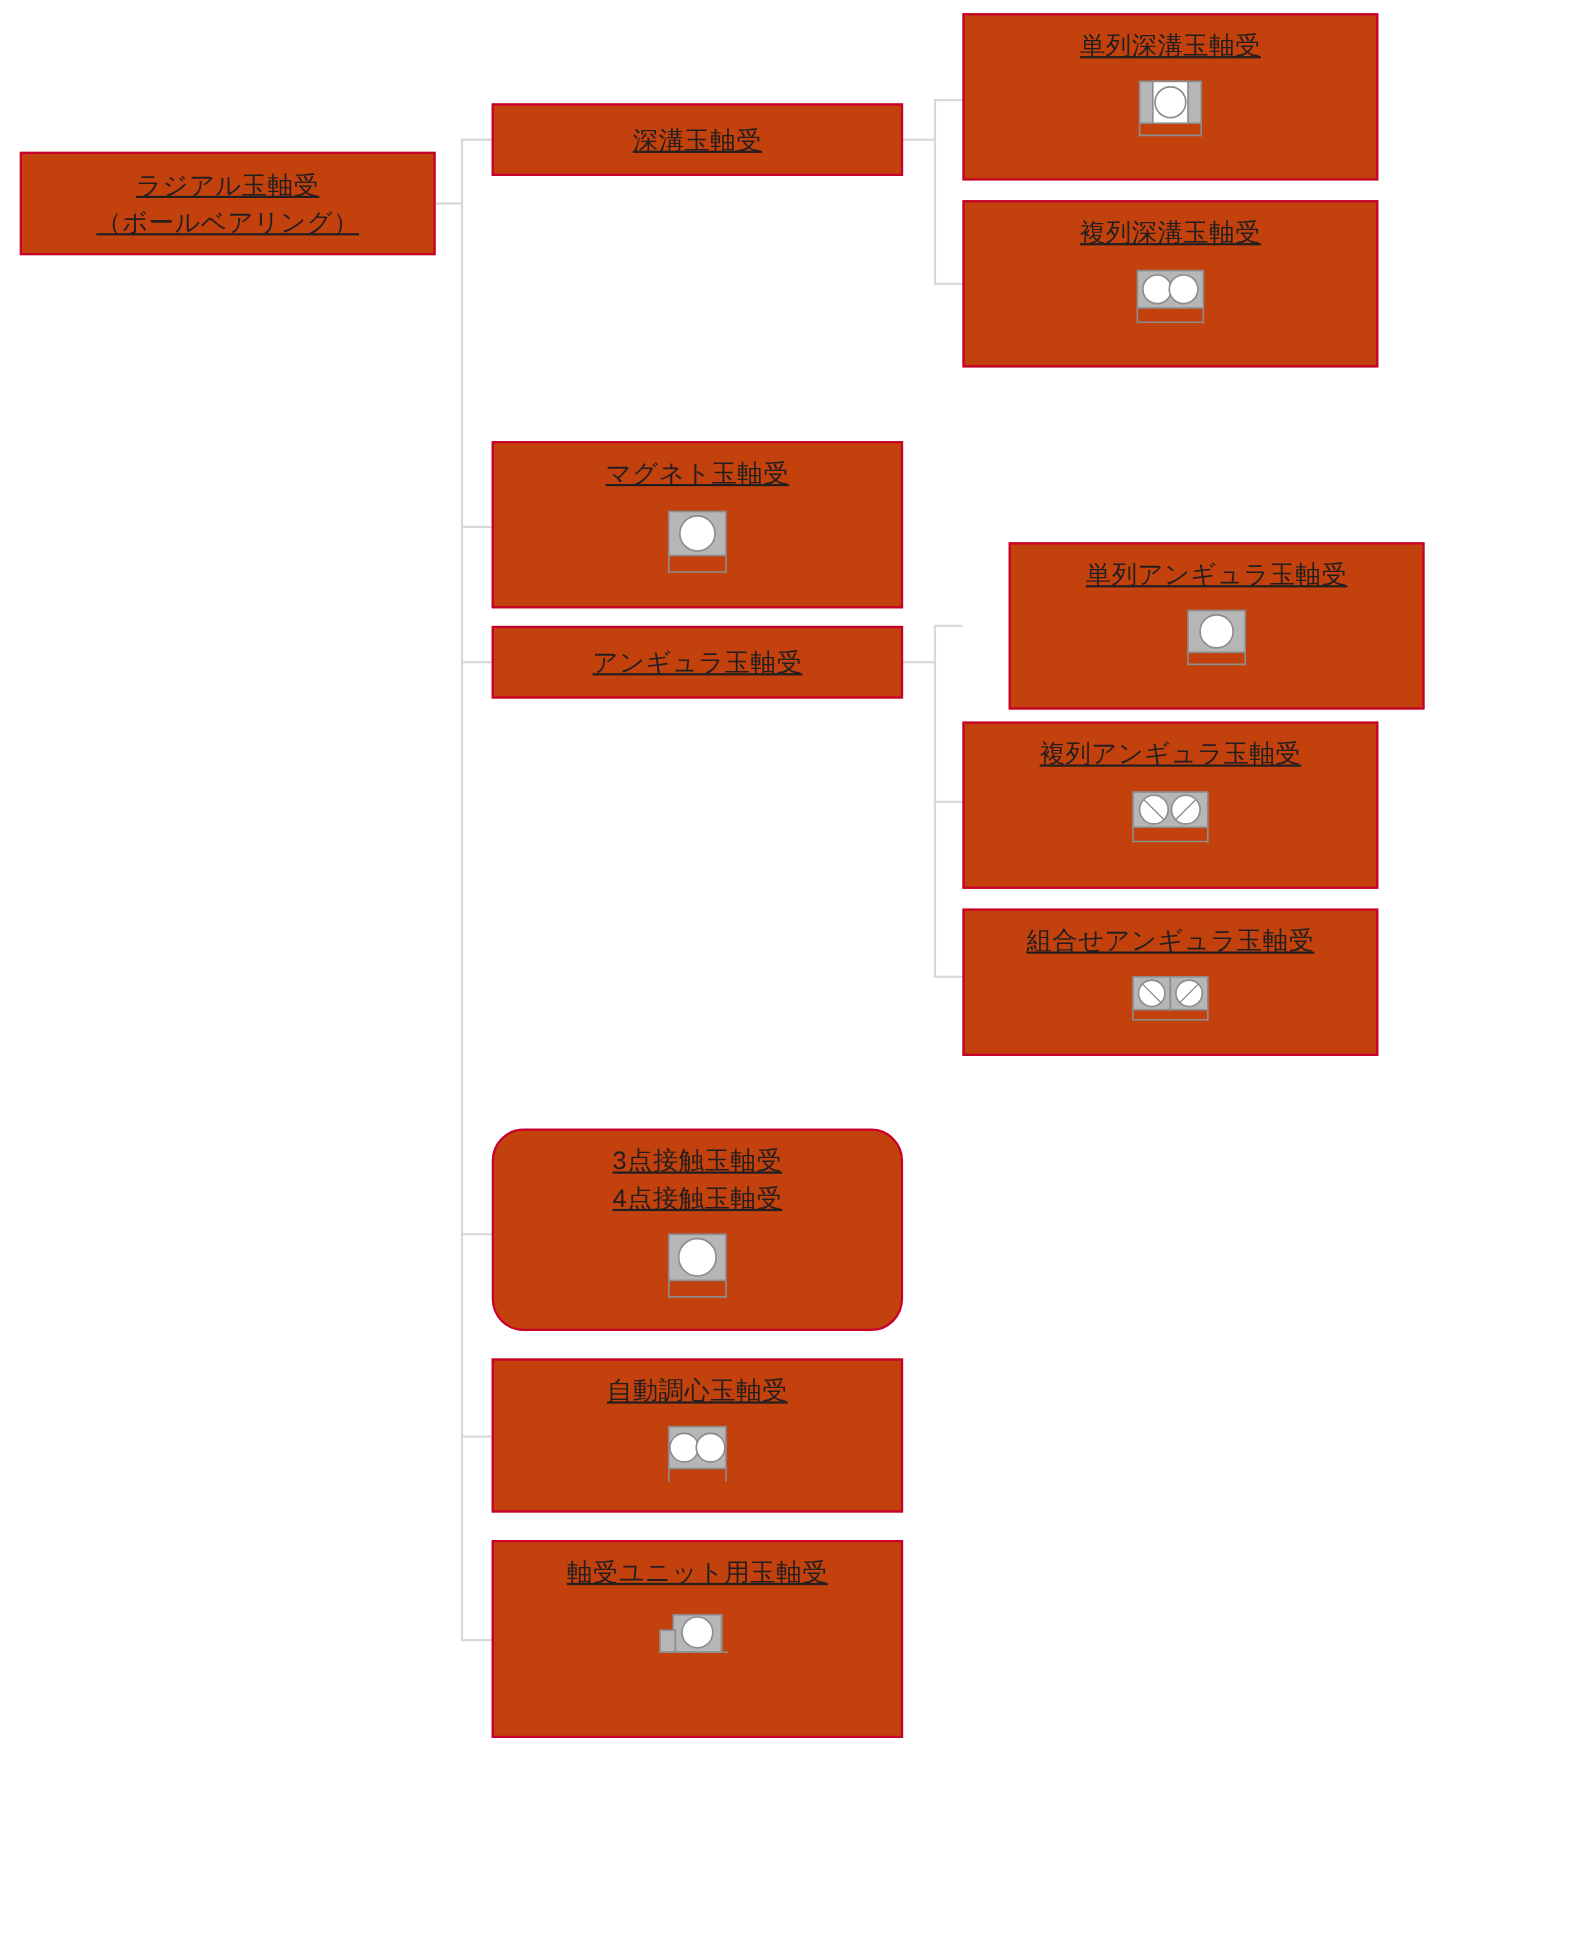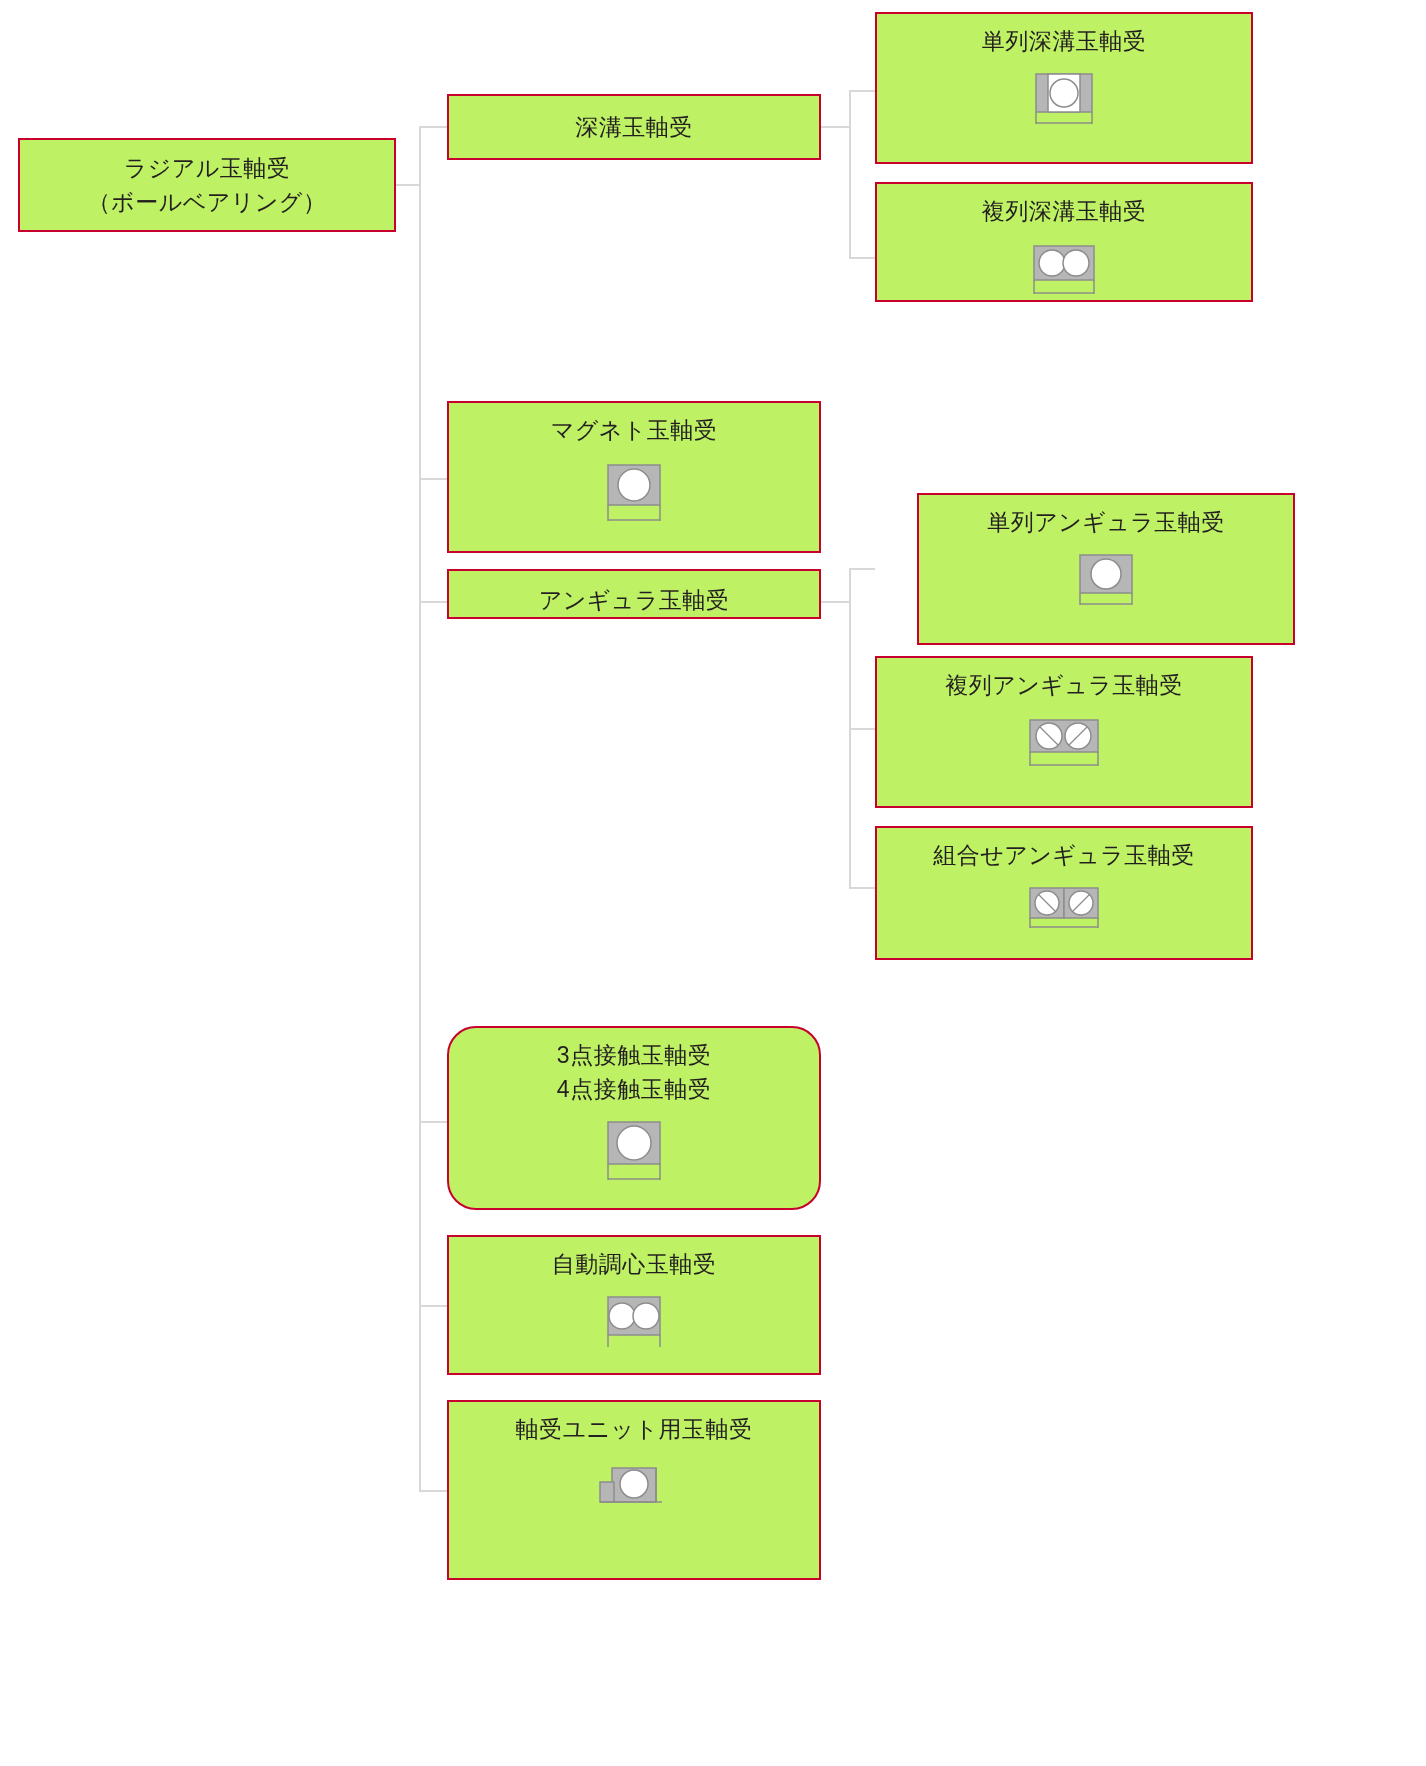--- a/index.html
+++ b/index.html
@@ -15,25 +15,26 @@
     position: relative;
     width: 1426px;
     height: 1766px;
     overflow: hidden;
     background: #ffffff;
   }
   .node {
     position: absolute;
     box-sizing: border-box;
     border: 2px solid #c8002e;
-    background: #bef264;
+    background: #c2410c;
     display: flex;
     flex-direction: column;
     align-items: center;
     justify-content: flex-start;
+    text-decoration: underline;
   }
   .node .label {
     font-size: 23px;
     line-height: 34px;
     letter-spacing: 0.5px;
     color: #231f20;
     text-align: center;
     padding-top: 10px;
     white-space: pre-line;
   }
@@ -89,21 +90,21 @@
       <svg width="92" height="74" viewBox="0 0 92 74">
         <rect x="20" y="12" width="52" height="40" fill="#b6b6b6" stroke="#8d8d8d" stroke-width="1.5"></rect>
         <circle cx="46" cy="32" r="16" fill="#ffffff" stroke="#8d8d8d" stroke-width="1.5"></circle>
         <line x1="20" y1="52" x2="20" y2="68" stroke="#8d8d8d" stroke-width="1.5"></line>
         <line x1="72" y1="52" x2="72" y2="68" stroke="#8d8d8d" stroke-width="1.5"></line>
         <line x1="20" y1="67" x2="72" y2="67" stroke="#8d8d8d" stroke-width="1.5"></line>
       </svg>
     </div>
   </div>
 
-  <div class="node" style="left:447px; top:569px; width:374px; height:50px; justify-content:flex-end;">
+  <div class="node" style="left:447px; top:569px; width:374px; height:66px; justify-content:center;">
     <div class="label" style="padding-top:0;">アンギュラ玉軸受</div>
   </div>
 
   <div class="node" style="left:447px; top:1026px; width:374px; height:184px;border-radius:29px;">
     <div class="label">3点接触玉軸受
 4点接触玉軸受</div>
     <div class="icon">
       <svg width="92" height="74" viewBox="0 0 92 74">
         <rect x="20" y="10" width="52" height="42" fill="#b6b6b6" stroke="#8d8d8d" stroke-width="1.5"></rect>
         <circle cx="46" cy="31" r="17" fill="#ffffff" stroke="#8d8d8d" stroke-width="1.5"></circle>
@@ -147,21 +148,21 @@
         <rect x="18" y="10" width="56" height="38" fill="#b6b6b6" stroke="#8d8d8d" stroke-width="1.5"></rect>
         <rect x="30" y="10" width="32" height="38" fill="#ffffff" stroke="#8d8d8d" stroke-width="1.5"></rect>
         <circle cx="46" cy="29" r="14" fill="#ffffff" stroke="#8d8d8d" stroke-width="1.5"></circle>
         <line x1="18" y1="48" x2="18" y2="60" stroke="#8d8d8d" stroke-width="1.5"></line>
         <line x1="74" y1="48" x2="74" y2="60" stroke="#8d8d8d" stroke-width="1.5"></line>
         <line x1="18" y1="59" x2="74" y2="59" stroke="#8d8d8d" stroke-width="1.5"></line>
       </svg>
     </div>
   </div>
 
-  <div class="node" style="left:875px; top:182px; width:378px; height:120px;">
+  <div class="node" style="left:875px; top:182px; width:378px; height:152px;">
     <div class="label">複列深溝玉軸受</div>
     <div class="icon">
       <svg width="92" height="66" viewBox="0 0 92 66">
         <rect x="16" y="12" width="60" height="34" fill="#b6b6b6" stroke="#8d8d8d" stroke-width="1.5"></rect>
         <circle cx="34" cy="29" r="13" fill="#ffffff" stroke="#8d8d8d" stroke-width="1.5"></circle>
         <circle cx="58" cy="29" r="13" fill="#ffffff" stroke="#8d8d8d" stroke-width="1.5"></circle>
         <line x1="16" y1="46" x2="16" y2="60" stroke="#8d8d8d" stroke-width="1.5"></line>
         <line x1="76" y1="46" x2="76" y2="60" stroke="#8d8d8d" stroke-width="1.5"></line>
         <line x1="16" y1="59" x2="76" y2="59" stroke="#8d8d8d" stroke-width="1.5"></line>
       </svg>

